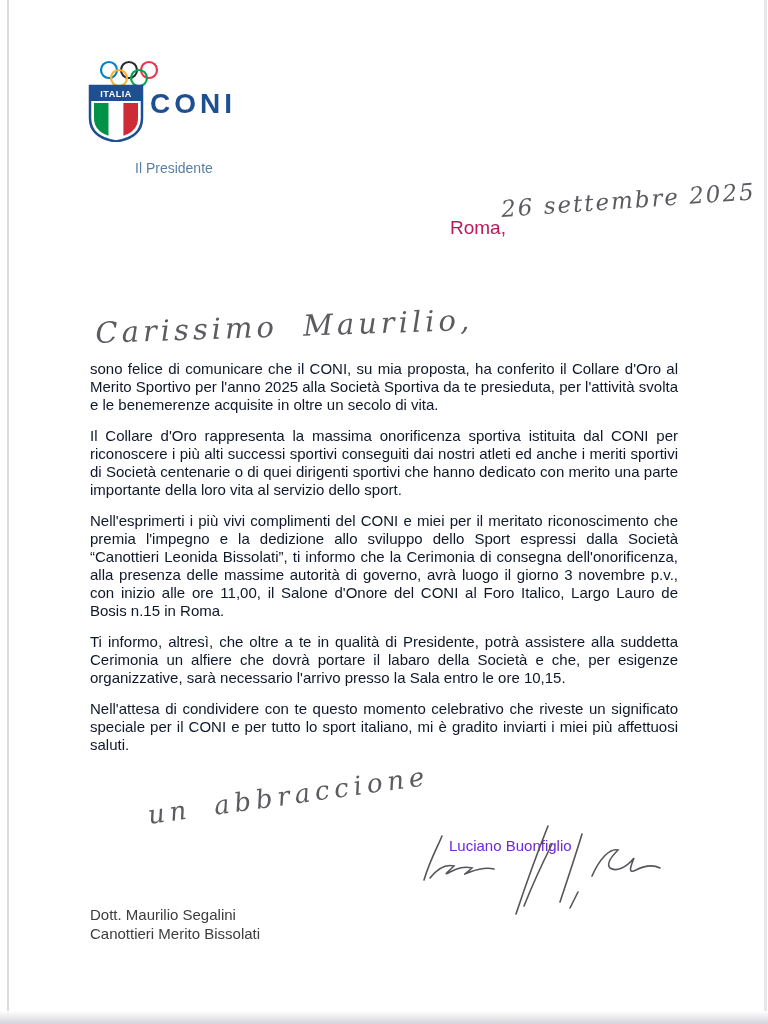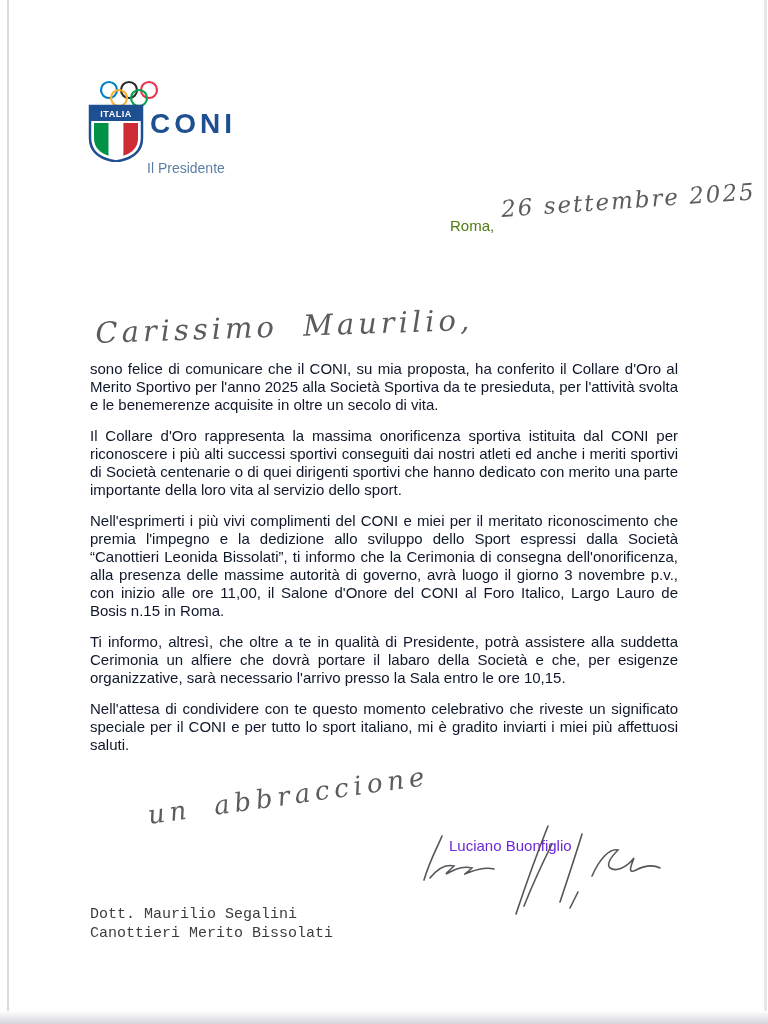--- a/index.html
+++ b/index.html
@@ -15,37 +15,37 @@
     height: 1024px;
     background: #ffffff;
   }
   
   .edge-left   { position: absolute; left: 7px; top: 0; width: 2px; height: 100%; background: #d9d9df; }
   .edge-right  { position: absolute; right: 1px; top: 0; width: 3px; height: 100%; background: #e6e6eb; }
   .edge-bottom { position: absolute; left: 0; bottom: 0; width: 100%; height: 13px;
                  background: linear-gradient(to bottom, #ffffff 0%, #d3d3da 100%); }
 
   
-  .logo-block { position: absolute; left: 88px; top: 80px; width: 150px; height: 84px; text-align: right; }
+  .logo-block { position: absolute; left: 88px; top: 60px; width: 150px; height: 84px; text-align: right; }
   .rings { position: absolute; left: 10px; top: 0; }
   .shield { position: absolute; left: 0; top: 24px; }
   .coni-word {
     position: absolute; left: 62px; top: 28px;
     font-size: 28px; font-weight: bold; letter-spacing: 4px;
     color: #1d4f91;
   }
   .presidente {
     position: absolute; left: 135px; top: 160px;
-    font-size: 14px; color: #5b7fa3; margin-left: 12px;
+    font-size: 14px; color: #5b7fa3;
   }
 
   
   .city {
     position: absolute; left: 450px; top: 217px;
-    font-size: 15px; color: #4d7c0f;
+    font-size: 19px; color: #be185d;
   }
   .hand { font-family: "DejaVu Serif", serif; font-style: italic; color: #5c5c60; }
   .hand-date {
     position: absolute; left: 502px; top: 196px;
     font-size: 23px; letter-spacing: 2px;
     transform: rotate(-4deg); transform-origin: left bottom;
   }
 
   
   .salutation {
@@ -72,21 +72,21 @@
   }
   .signer-name {
     position: absolute; left: 449px; top: 837px;
     font-size: 15px; color: #6d28d9; white-space: nowrap;
   }
   .signature-svg { position: absolute; left: 420px; top: 812px; }
 
   
   .recipient {
     position: absolute; left: 90px; top: 905px;
-    font-size: 15px; line-height: 19px; color: #3d3d40; font-family: Liberation Mono, monospace;
+    font-size: 15px; line-height: 19px; color: #3d3d40;
   }
 </style>
 </head>
 <body>
 
 <div class="paper">
 
   <div class="logo-block">
     <svg class="rings" width="62" height="30" viewBox="0 0 62 30">
       <circle cx="11" cy="10" r="8" fill="none" stroke="#0081C8" stroke-width="2.2"></circle>

